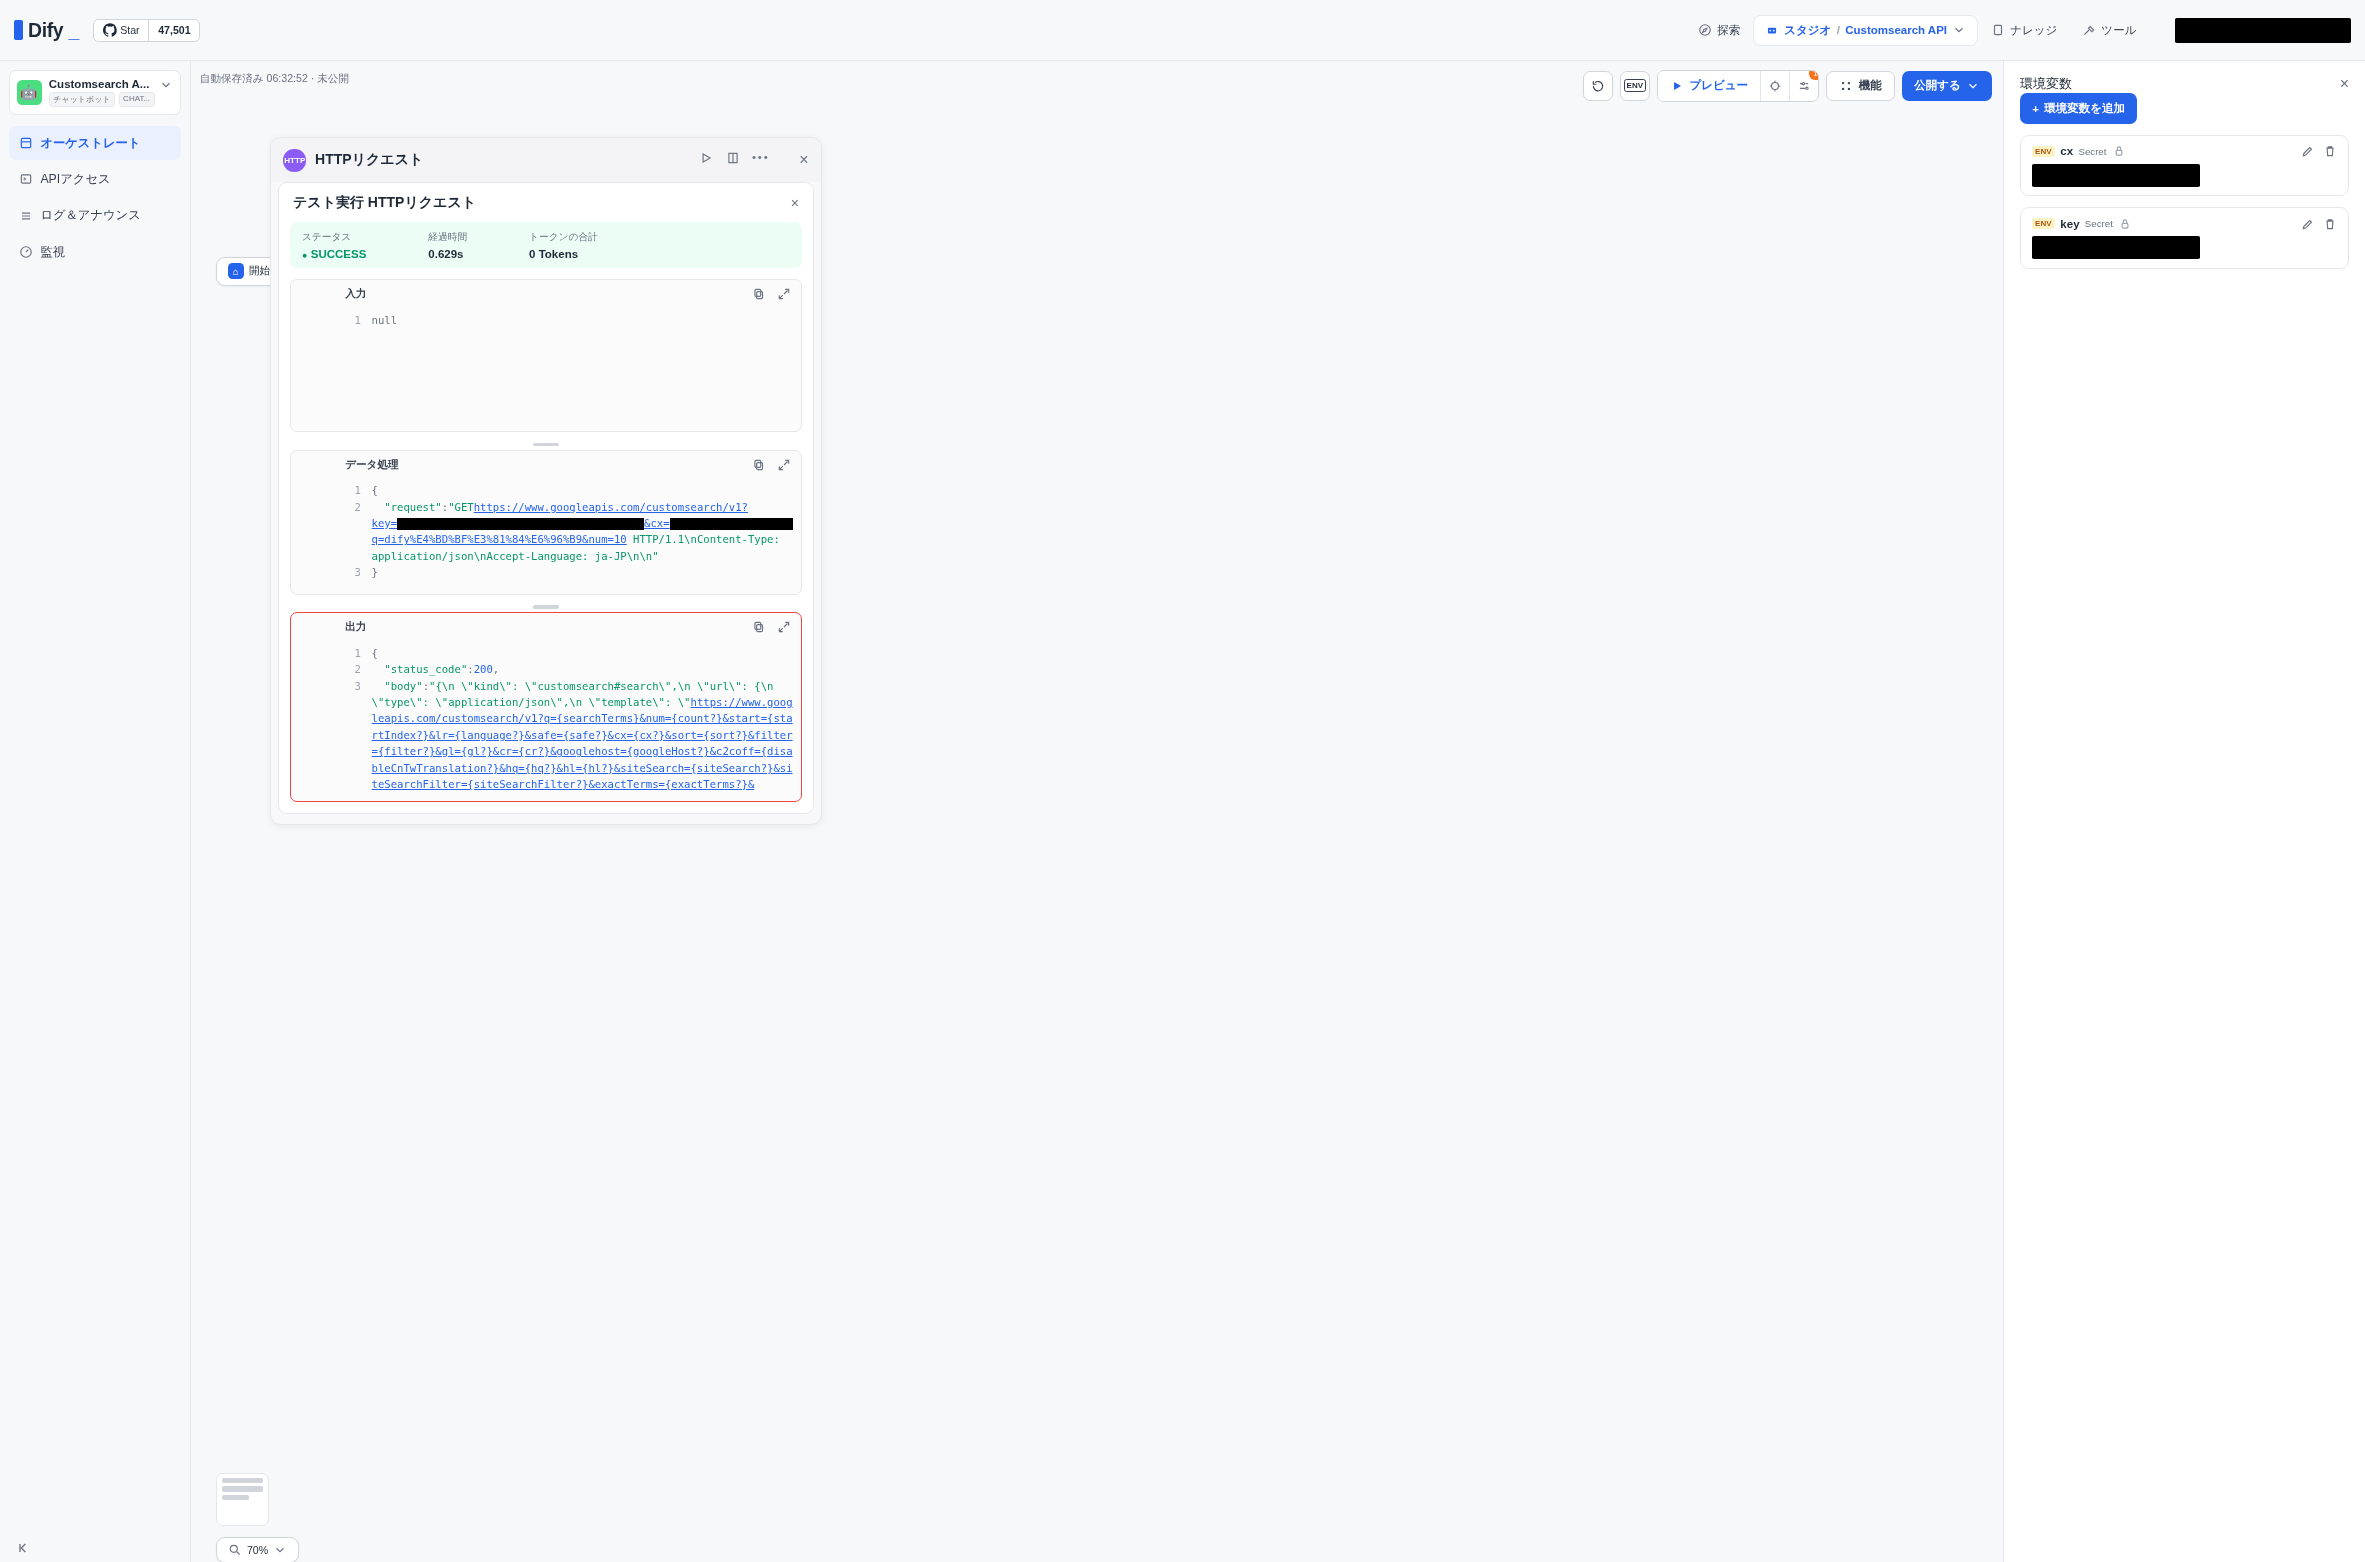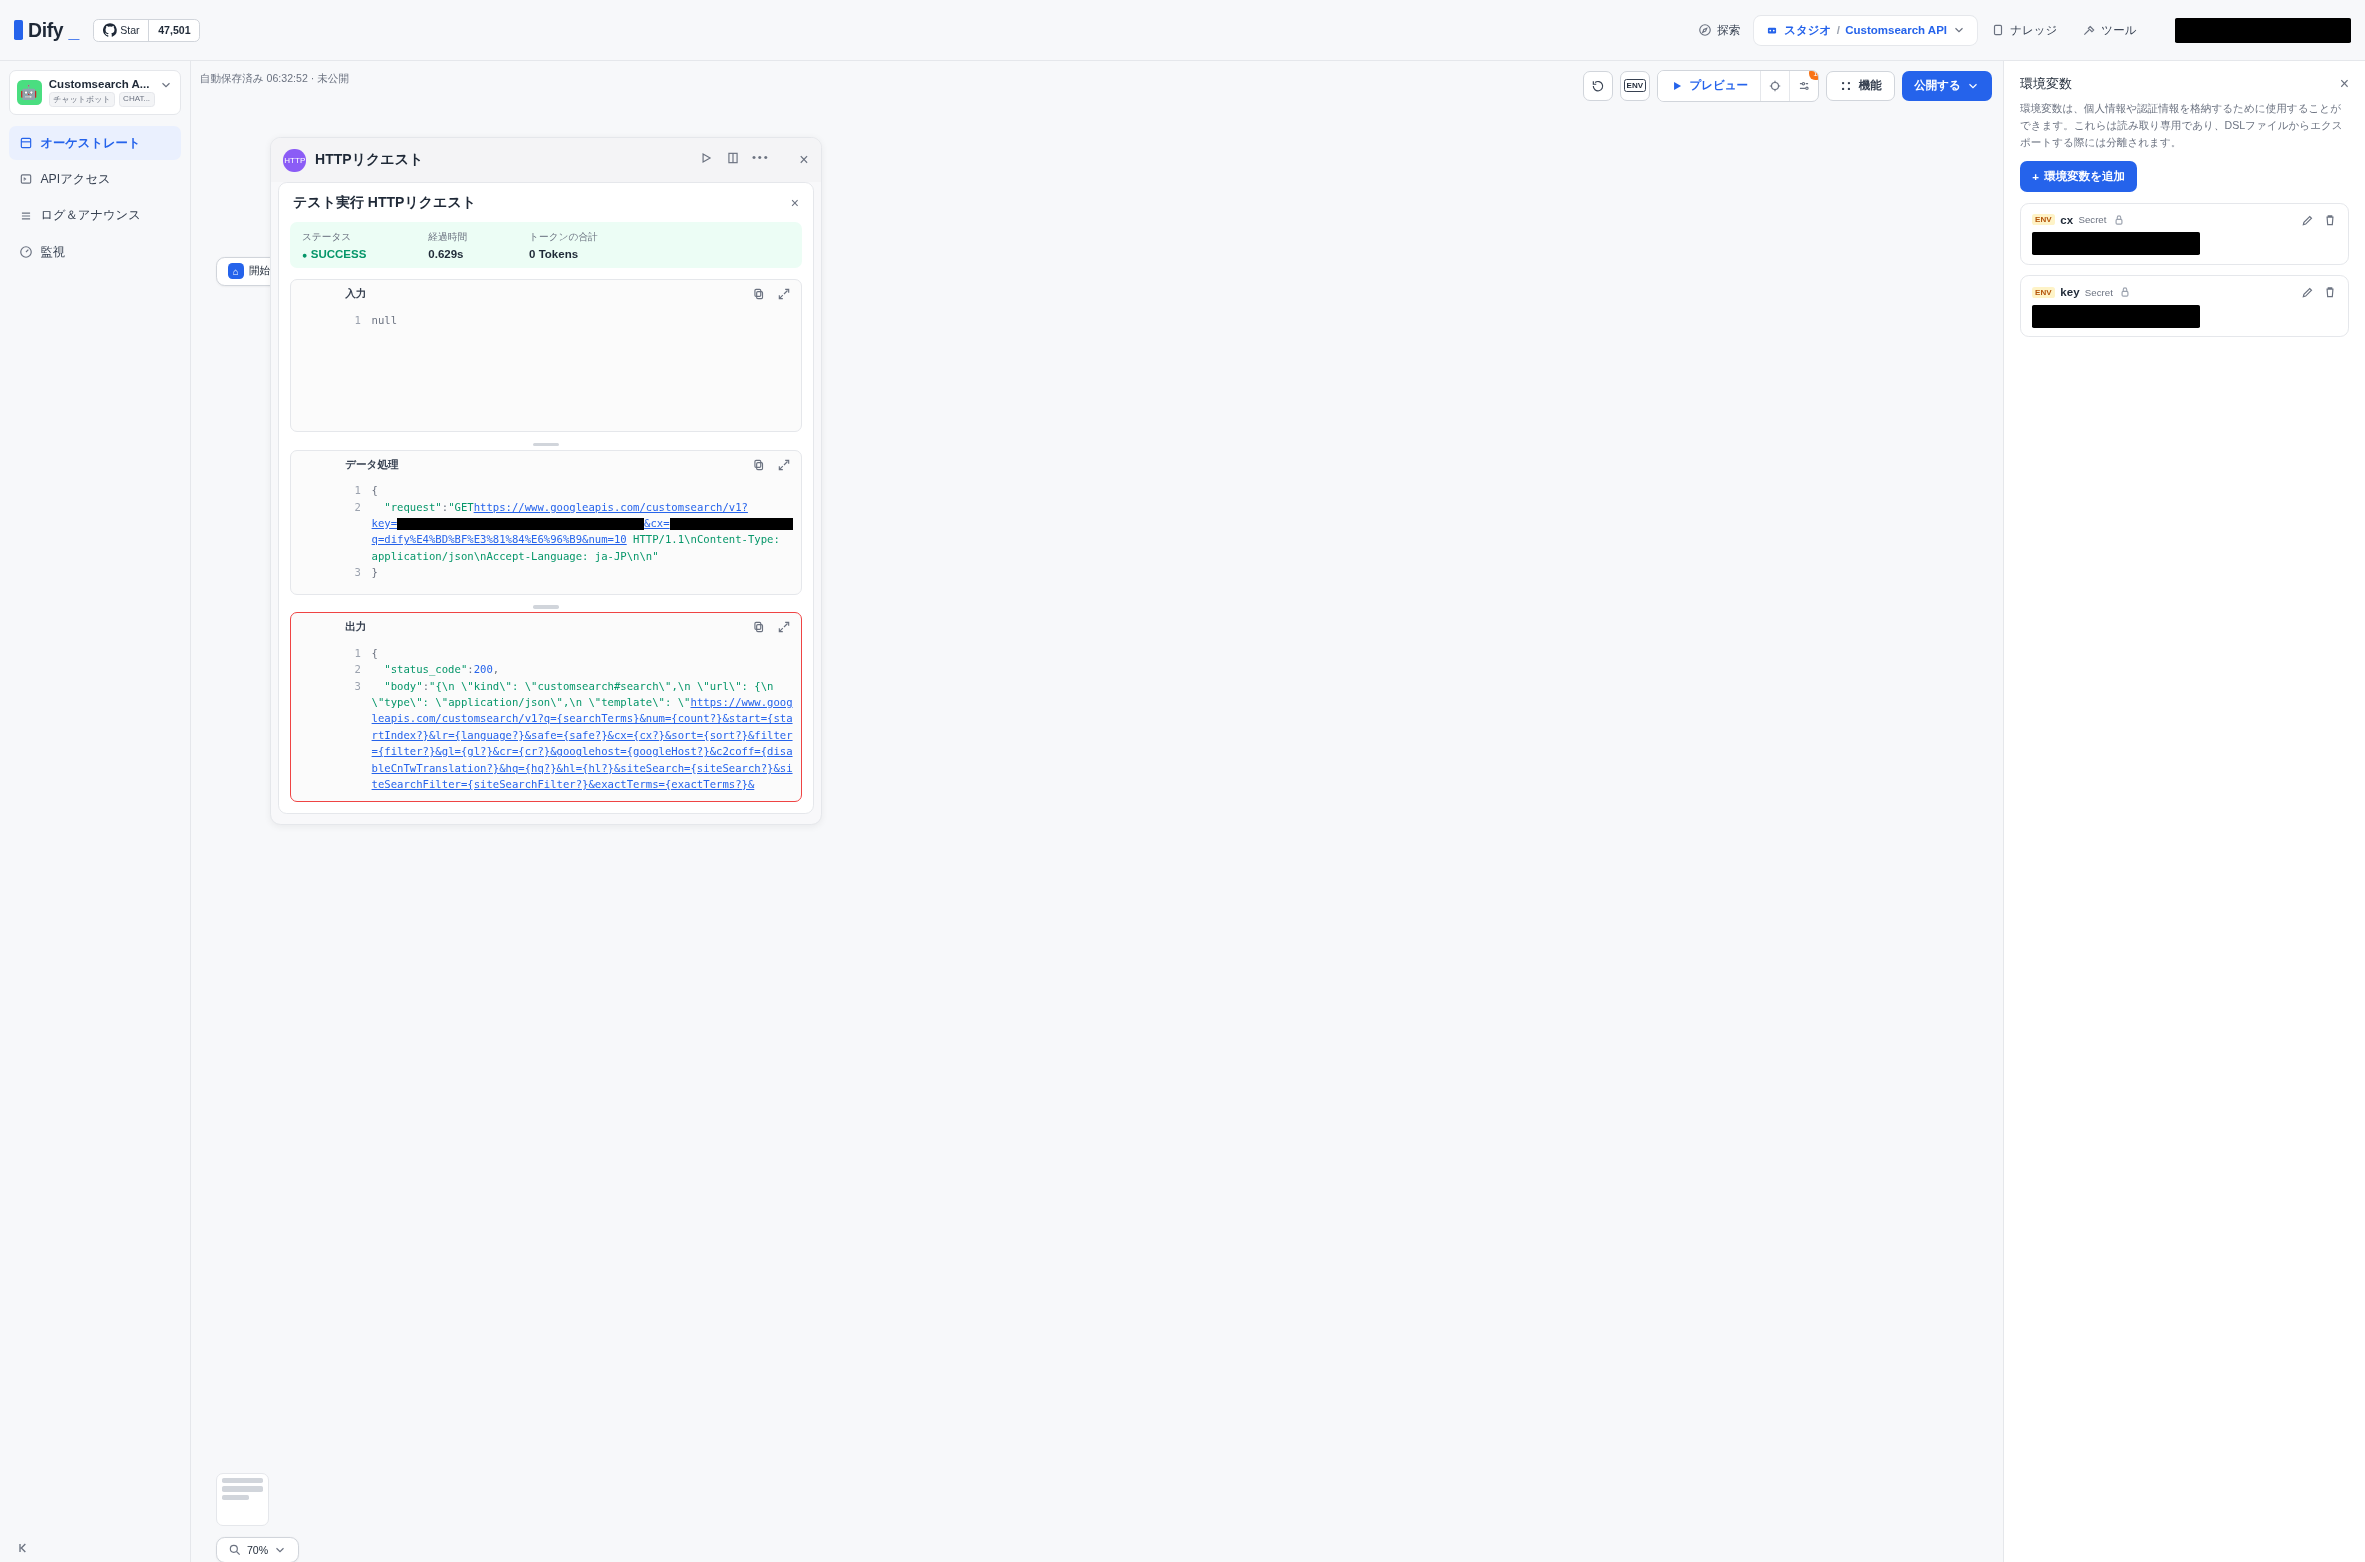--- a/index.html
+++ b/index.html
@@ -46,21 +46,21 @@
 .node-start { position: absolute; left: 25px; top: 196px; background: #fff; border: 0.9px solid #d1d5db; border-radius: 8.8px; padding: 5.3px 10.6px; display: flex; align-items: center; gap: 5.3px; font-size: 10.6px; box-shadow: 0 0.9px 1.8px rgba(0,0,0,.05); }
 .node-start .sq { width: 16px; height: 16px; background: #2563eb; border-radius: 4.4px; display: inline-flex; align-items: center; justify-content: center; color: #fff; font-size: 9.7px; }
 
 .zoom-ctrl { position: absolute; left: 25px; bottom: 10.6px; background: #fff; border: 0.9px solid #d1d5db; border-radius: 8.8px; padding: 5.3px 10.6px; display: flex; align-items: center; gap: 5.3px; font-size: 10.6px; box-shadow: 0 0.9px 1.8px rgba(0,0,0,.05); }
 .minimap { position: absolute; left: 25px; bottom: 48px; width: 53px; height: 53px; background: #fff; border: 0.9px solid #e5e7eb; border-radius: 7px; }
 .minimap .mm-row { height: 5.3px; background: #d1d5db; margin: 3.5px 5.3px; border-radius: 1.8px; }
 
 
 .http-panel { position: absolute; left: 79px; top: 76px; width: 552px; height: 688px; background: #f8f8fa; border: 0.9px solid #e5e7eb; border-radius: 10.6px; box-shadow: 0 1.8px 7px rgba(0,0,0,.06); overflow: hidden; }
 .http-head { display: flex; align-items: center; gap: 8.8px; padding: 10.6px 12.3px; background: #f4f4f6; }
-.http-badge { width: 23px; height: 23px; background: #8b5cf6; color: #fff; font-size: 8px; display: flex; align-items: center; justify-content: center; border-radius: 11px; font-weight: 400; }
+.http-badge { width: 23px; height: 23px; background: #8b5cf6; color: #fff; font-size: 8px; display: flex; align-items: center; justify-content: center; border-radius: 11px; font-weight: 700; }
 .http-title { font-weight: 700; font-size: 14px; }
 .http-head .ctrl { margin-left: auto; display: flex; gap: 12.3px; color: #6b7280; }
 
 .inner-panel { margin: 0 7px; background: #fff; border: 0.9px solid #e5e7eb; border-radius: 8.8px; overflow: hidden; }
 .inner-head { display: flex; align-items: center; padding: 10.6px 14px; }
 .inner-title { font-weight: 700; font-size: 14px; }
 .close-x { margin-left: auto; color: #6b7280; cursor: pointer; font-size: 14px; }
 .stat-bar { background: #ecfdf5; margin: 0 10.6px 10.6px; border-radius: 7px; padding: 8.8px 12.3px; display: flex; gap: 62px; }
 .stat-lbl { font-size: 9.7px; color: #6b7280; margin-bottom: 3.5px; }
 .stat-val { font-weight: 700; font-size: 11.5px; }
@@ -415,21 +415,20 @@
         </div>
       </div>
     </div>
   </div>
 
   <div class="env-panel">
     <div class="env-head">
       <div class="env-title">環境変数</div>
       <span style="margin-left:auto;color:#6b7280;cursor:pointer;font-size:16px">×</span>
     </div>
-    <div class="env-desc">環境変数は、個人情報や認証情報を格納するために使用することができます。これらは読み取り専用であり、DSLファイルからエクスポートする際には分離されます。</div>
     <button class="env-add">
       <span>+</span>
       <span>環境変数を追加</span>
     </button>
 
     <div class="env-var">
       <div class="env-var-head">
         <span class="env-tag">ENV</span>
         <span class="env-name">cx</span>
         <span class="env-sec">Secret</span>

